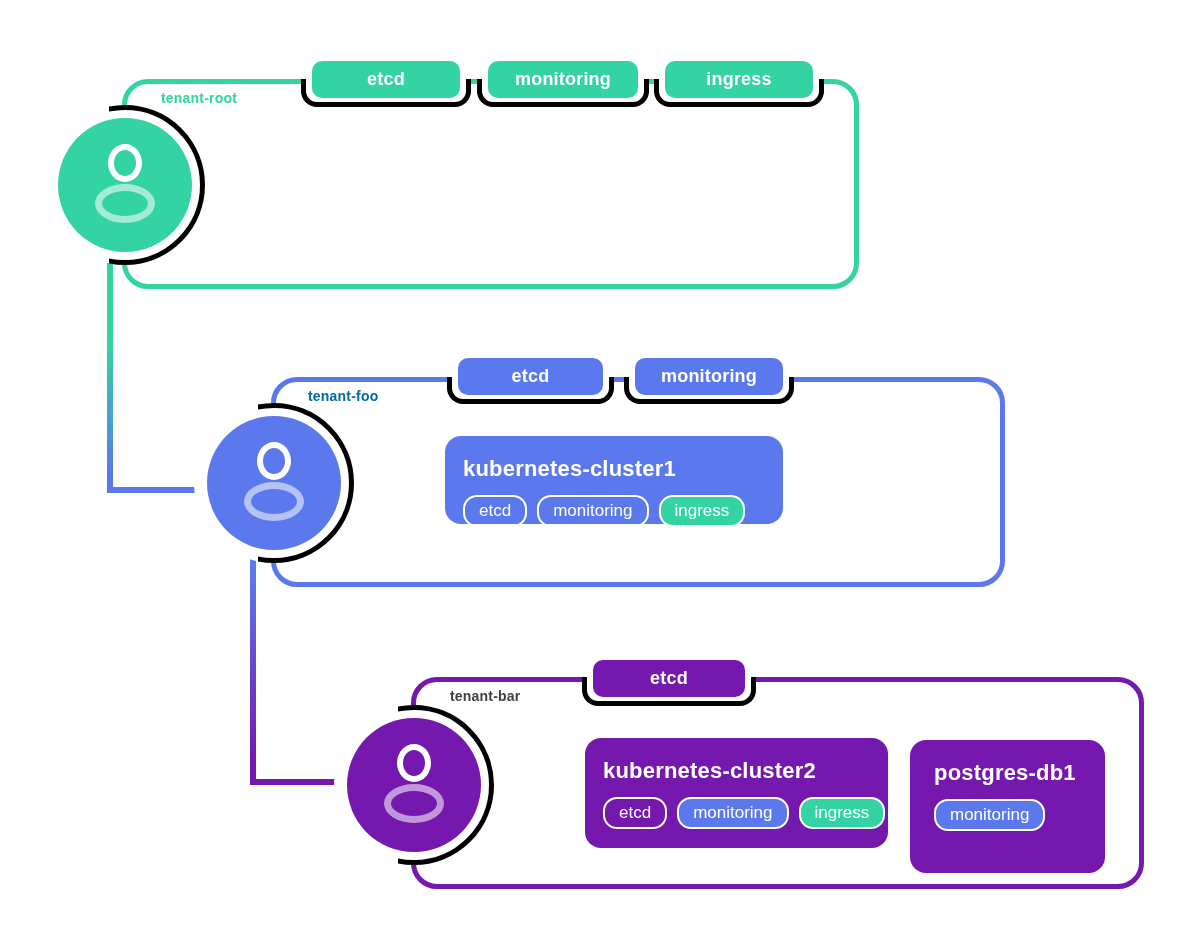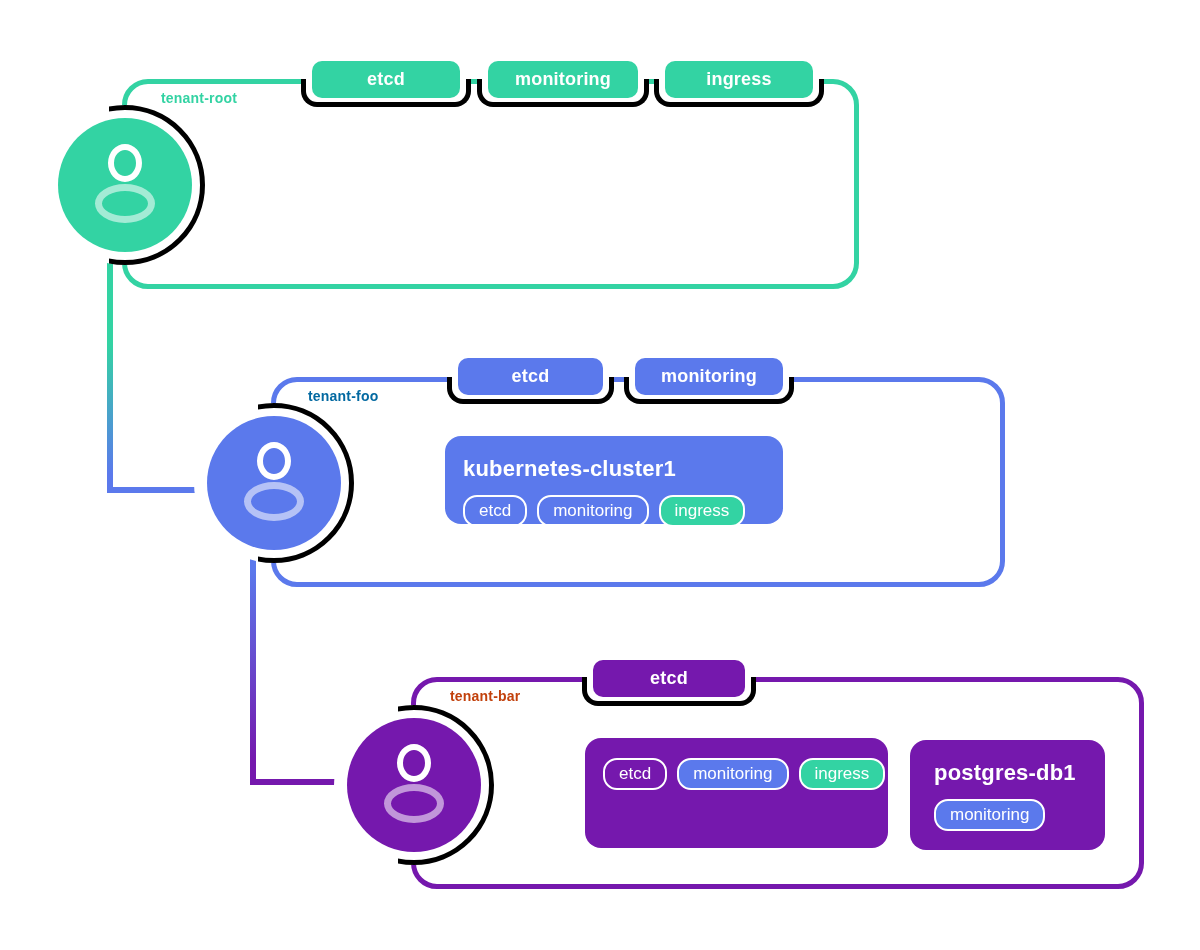--- a/index.html
+++ b/index.html
@@ -34,21 +34,21 @@
         z-index:3;clip-path:inset(-6px -6px -6px 40%);}
   .avatar{width:134px;height:134px;border-radius:50%;z-index:5;}
   .person{position:absolute;inset:0;}
   .head{position:absolute;left:50px;top:26px;width:34px;height:38px;
         border:6px solid #ffffff;border-radius:50%;box-sizing:border-box;}
   .torso{position:absolute;left:37px;top:66px;width:60px;height:39px;
         border:7px solid rgba(255,255,255,.55);border-radius:50%;box-sizing:border-box;}
 
   
   .tlabel{font-weight:bold;font-size:14px;z-index:4;letter-spacing:.2px;}
-  .t-g{color:#33d3a3;} .t-b{color:#0369a1;} .t-p{color:#c2410c;}
+  .t-g{color:#33d3a3;} .t-b{color:#0369a1;} .t-p{color:#404040;}
 
   
   .card{border-radius:16px;color:#ffffff;padding:20px 18px;z-index:4;}
   .card .wtitle{margin:0 0 13px;font-size:22px;font-weight:bold;letter-spacing:.2px;}
   .badges{display:flex;gap:10px;}
   .badge{border:2px solid #ffffff;border-radius:14px;padding:2px 14px;font-size:17px;
          line-height:24px;color:#ffffff;white-space:nowrap;background:transparent;}
   .badge.green{background:#33d3a3;} .badge.blue{background:#5b79ec;}
 </style>
 </head>
@@ -118,27 +118,28 @@
   <div class="abs mask" style="left:334px;top:705px;"></div>
   <div class="abs ring b-p" style="left:334px;top:705px;"></div>
   <div class="abs avatar bg-p" style="left:347px;top:718px;">
     <span class="person">
       <span class="head"></span>
       <span class="torso"></span>
     </span>
   </div>
 
   <div class="abs card bg-p" style="left:585px;top:738px;width:303px;height:110px;">
+    <div class="wtitle">kubernetes-cluster2</div>
     <div class="badges">
       <span class="badge">etcd</span>
       <span class="badge blue">monitoring</span>
       <span class="badge green">ingress</span>
     </div>
   </div>
 
-  <div class="abs card bg-p" style="left:910px;top:740px;width:195px;height:110px;padding-left:24px;">
+  <div class="abs card bg-p" style="left:910px;top:740px;width:195px;height:133px;padding-left:24px;">
     <div class="wtitle">postgres-db1</div>
     <div class="badges">
       <span class="badge blue">monitoring</span>
     </div>
   </div>
 
 </div>
 
 </body></html>

